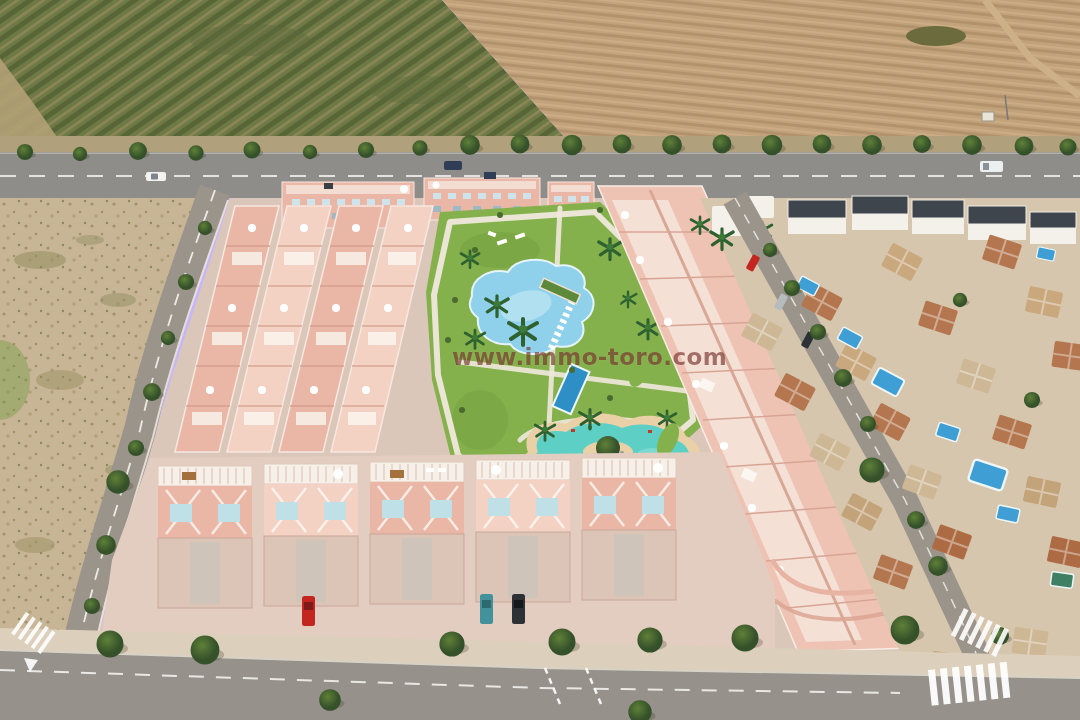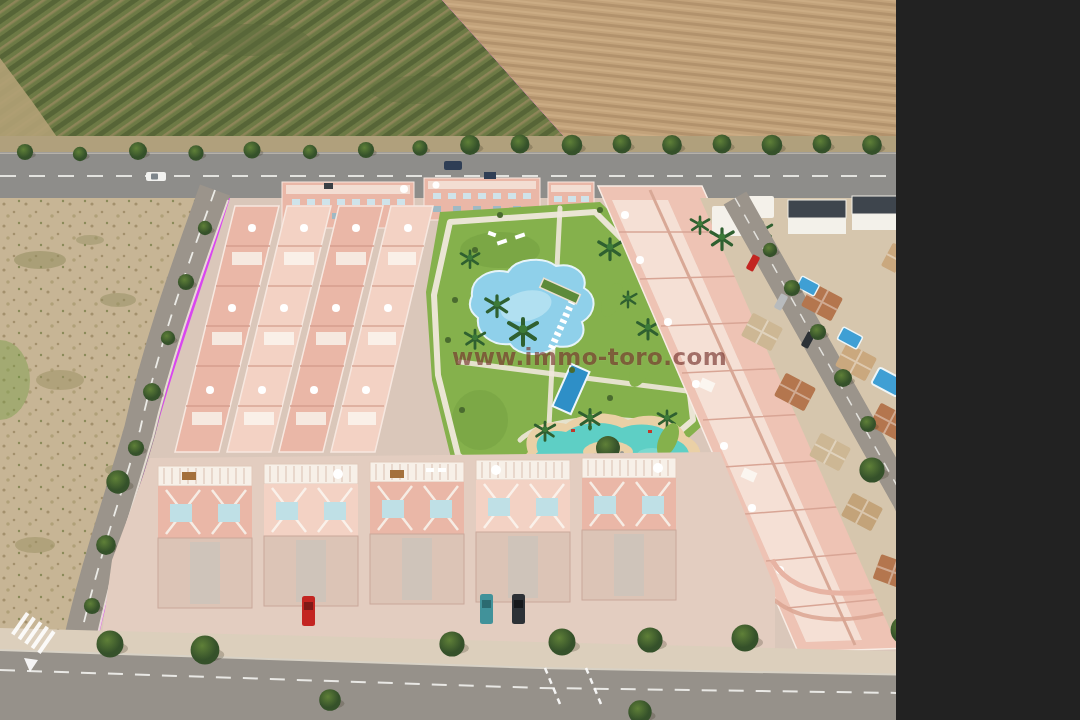--- a/index.html
+++ b/index.html
@@ -1,17 +1,17 @@
 <!DOCTYPE html>
 <html style="--p-orchard_base: #6d7a45; --p-orchard_row: #576537; --p-orchard_soil: #9d8f63; --p-field_base: #c2a27a; --p-field_furrow: #b2926c; --p-road: #8e8d8a; --p-road_line: #f2f2ee; --p-tree: #47632f; --p-lot: #c7b595; --p-lot_speckle: #a3906c; --p-pavement: #dac7ba; --p-pavement_light: #e7d6cb; --p-bldg_pink: #eab7a7; --p-bldg_pink_light: #f3d2c4; --p-bldg_pink_dark: #d99e8e; --p-white_trim: #f8f4ee; --p-lawn: #85b14c; --p-lawn_dark: #6f9c3f; --p-pool_blue: #8fd0ea; --p-pool_deep: #2e8fc7; --p-lagoon: #5ecfc5; --p-sand: #ead0a6; --p-villa_ground: #d6c6ad; --p-villa_wall: #f3f1ea; --p-roof_terracotta: #b4764e; --p-roof_pale: #cdb794; --p-roof_dark: #3e454d; --p-street: #9b948b; --p-bottom_road: #96918a; --wm-color: rgba(110,38,33,0.62);"><head>
 <meta charset="utf-8">
 <style>
   html,body{margin:0;padding:0;background:#222;}
-  .scene{position:relative;width:896px;height:720px;overflow:hidden;
-         font-family:"DejaVu Sans","Liberation Sans",sans-serif;background:#d946ef;}
+  .scene{position:relative;width:1080px;height:720px;overflow:hidden;
+         font-family:"DejaVu Sans","Liberation Sans",sans-serif;background:#c4b5fd;}
   .scene svg{position:absolute;left:0;top:0;display:block;}
   .watermark{
     position:absolute;left:452px;top:344px;width:240px;
     font-size:23px;font-weight:700;letter-spacing:.4px;
     color:var(--wm-color,rgba(110,38,33,.6));
     text-shadow:0 0 2px rgba(255,255,255,.15);
     user-select:none;pointer-events:none;white-space:nowrap;}
   
   .f-lawn{fill:var(--p-lawn,#85b14c)}
   .f-pave{fill:var(--p-pavement,#dac7ba)}

